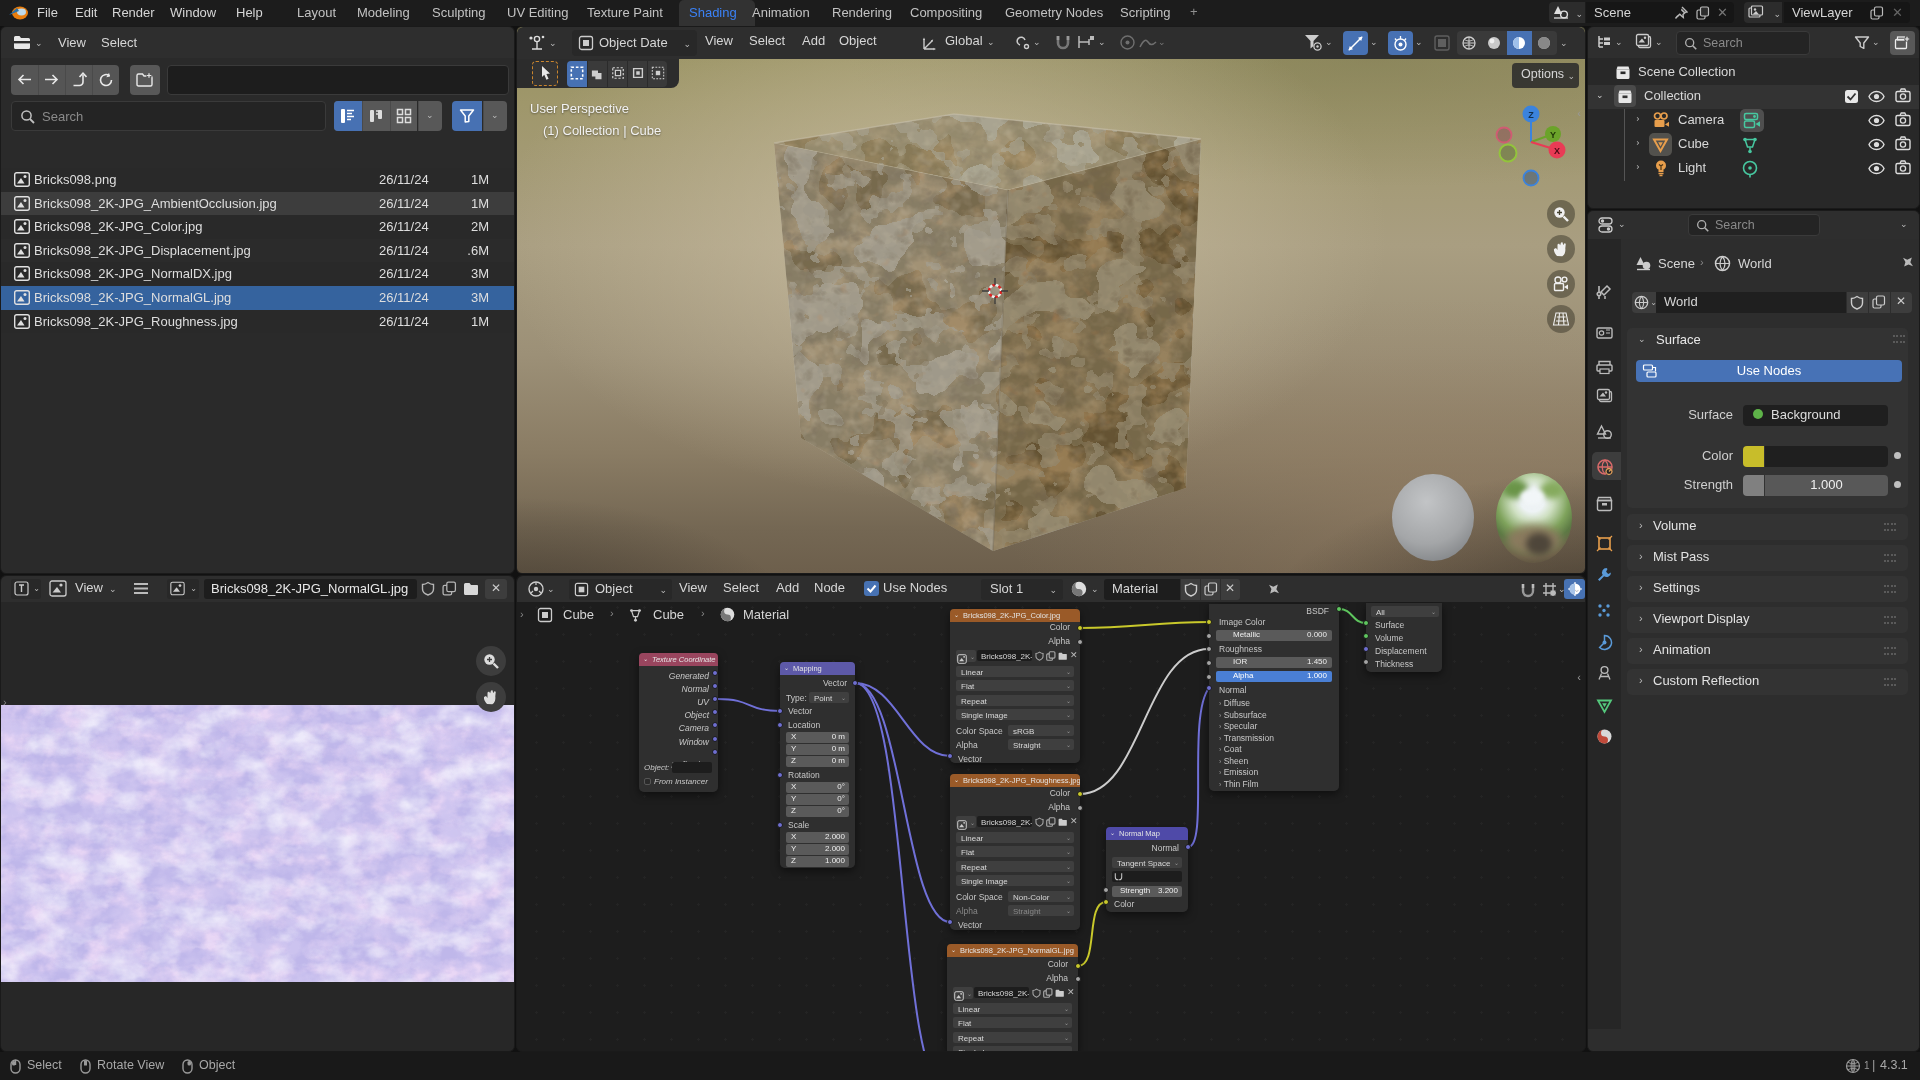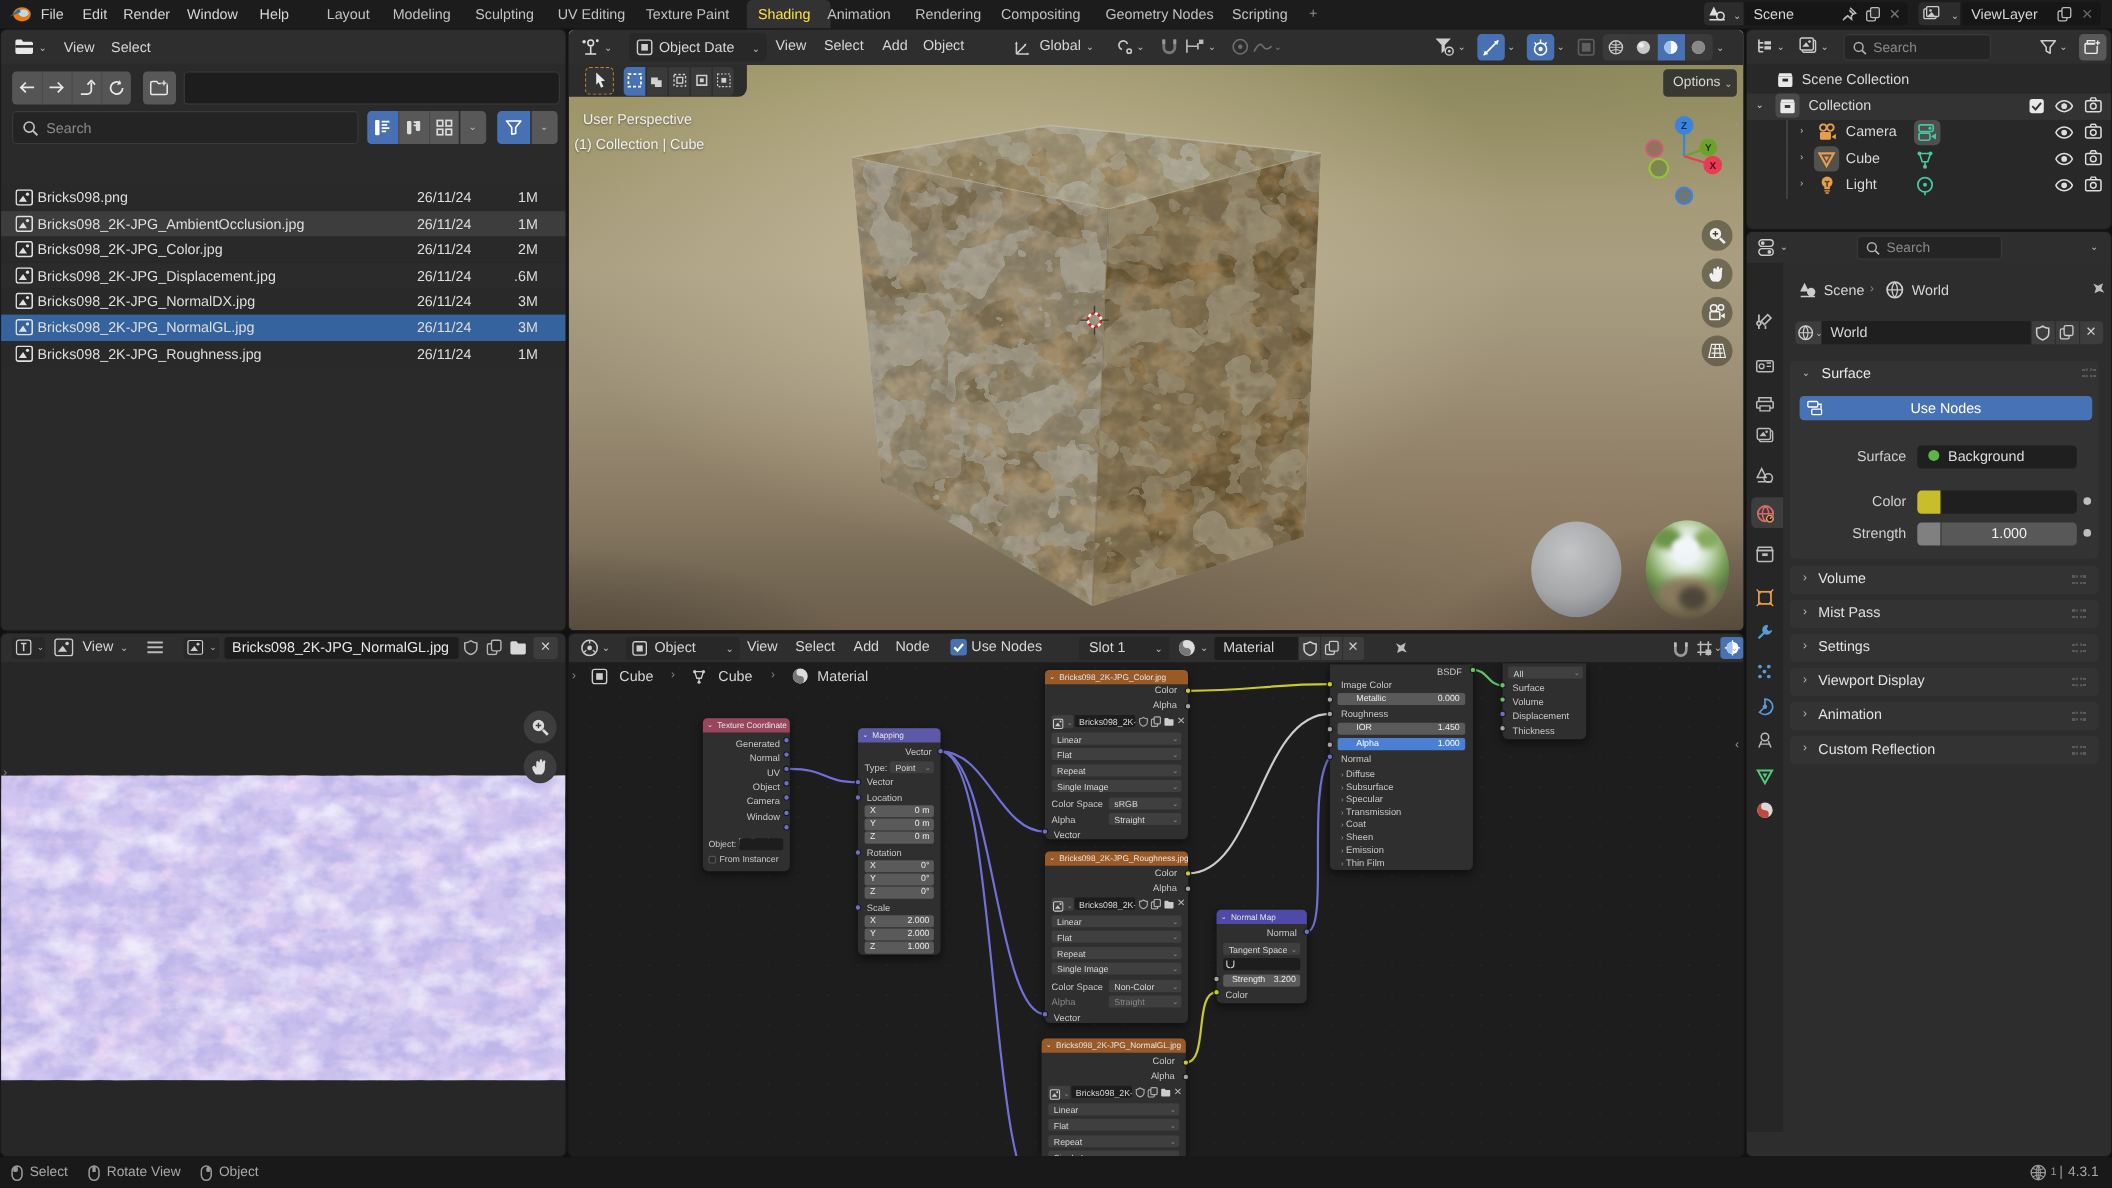--- a/index.html
+++ b/index.html
@@ -32,21 +32,21 @@
   <div class="abs txt" style="left:112px;top:5px;">Render</div>
   <div class="abs txt" style="left:170px;top:5px;">Window</div>
   <div class="abs txt" style="left:236px;top:5px;">Help</div>
   <div class="abs" style="left:288px;top:0;width:900px;height:26px;color:#c2c2c2;font-size:13px;">
     <span class="abs" style="left:9px;top:5px;">Layout</span>
     <span class="abs" style="left:69px;top:5px;">Modeling</span>
     <span class="abs" style="left:144px;top:5px;">Sculpting</span>
     <span class="abs" style="left:219px;top:5px;">UV Editing</span>
     <span class="abs" style="left:299px;top:5px;">Texture Paint</span>
     <span class="abs" style="left:391px;top:0;width:76px;height:26px;background:#323232;border-radius:5px 5px 0 0;"></span>
-    <span class="abs" style="left:401px;top:5px;color:#fde047;">Shading</span>
+    <span class="abs" style="left:401px;top:5px;color:#3b82f6;">Shading</span>
     <span class="abs" style="left:464px;top:5px;">Animation</span>
     <span class="abs" style="left:544px;top:5px;">Rendering</span>
     <span class="abs" style="left:622px;top:5px;">Compositing</span>
     <span class="abs" style="left:717px;top:5px;">Geometry Nodes</span>
     <span class="abs" style="left:832px;top:5px;">Scripting</span>
     <span class="abs" style="left:902px;top:4px;color:#909090;">+</span>
   </div>
   <div class="abs" style="left:1549px;top:2px;width:36px;height:21px;background:#2c2c2c;border-radius:4px 0 0 4px;">
      <svg width="18" height="16" style="margin:2px 0 0 3px" viewBox="0 0 18 16">
         <path d="M6 2 10 10H2z" fill="#ddd"></path>
@@ -466,21 +466,21 @@
           <rect x="1.5" y="1.5" width="13" height="13" fill="none" stroke="#cfcfcf" stroke-width="1.2" stroke-dasharray="2 1.6"></rect>
           <rect x="5.5" y="5.5" width="5" height="5" fill="#cfcfcf"></rect>
         </svg></div>
   </div>
   <div class="abs" style="left:995px;top:36px;width:67px;height:25px;background:#2b2b2bdd;border-radius:4px;">
     <span class="txt" style="position:absolute;left:9px;top:4px;font-size:12.5px;">Options</span>
     <span class="chev" style="position:absolute;right:4px;top:8px;">⌄</span>
   </div>
 
   <div class="abs" style="left:13px;top:74px;color:#f2f2f2;font-size:13px;text-shadow:0 1px 2px rgba(0,0,0,.45);">User Perspective</div>
-  <div class="abs" style="left:5px;top:96px;color:#f2f2f2;font-size:13px;text-shadow:0 1px 2px rgba(0,0,0,.45);">(1) Collection | Cube</div>
+  <div class="abs" style="left:26px;top:96px;color:#f2f2f2;font-size:13px;text-shadow:0 1px 2px rgba(0,0,0,.45);">(1) Collection | Cube</div>
 
   <svg class="abs" style="left:974px;top:75px;" width="85" height="85" viewBox="0 0 85 85">
     <g stroke-width="2">
       <line x1="40" y1="40" x2="40" y2="12" stroke="#3b83dd"></line>
       <line x1="40" y1="40" x2="62" y2="32" stroke="#6ba32a"></line>
       <line x1="40" y1="40" x2="66" y2="48" stroke="#e93b55"></line>
     </g>
     <circle cx="40" cy="12" r="8.5" fill="#3b83dd"></circle>
       <text x="40" y="15.5" font-size="9" font-weight="bold" fill="#103050" text-anchor="middle" font-family="Liberation Sans">Z</text>
     <circle cx="62" cy="32" r="8" fill="#6ba32a"></circle>
@@ -949,21 +949,21 @@
     <path d="M338 107 C 380 107, 392 180, 433 180" stroke="#7070d8" stroke-width="2"></path>
     <path d="M338 107 C 385 107, 388 346, 433 346" stroke="#7070d8" stroke-width="2"></path>
     <path d="M338 107 C 392 107, 380 515, 430 515" stroke="#7070d8" stroke-width="2"></path>
     <path d="M563 52 C 618 52, 638 46, 692 46" stroke="#c9c92b" stroke-width="2"></path>
     <path d="M563 218 C 625 218, 628 73, 692 73" stroke="#cccccc" stroke-width="2"></path>
     <path d="M561 390 C 582 390, 568 326, 589 326" stroke="#c9c92b" stroke-width="2"></path>
     <path d="M671 271 C 692 271, 670 140, 692 112" stroke="#7070d8" stroke-width="2"></path>
     <path d="M822 33 C 836 33, 835 47, 849 47" stroke="#5fc75f" stroke-width="2"></path>
   </svg>
 
-  <div class="node" style="left:122px;top:77px;width:79px;height:139px;">
+  <div class="node" style="left:122px;top:77px;width:79px;height:139px;font-style:italic;">
     <div class="nhead" style="background:#99455e;">Texture Coordinate</div>
     <div class="nlab" style="right:9px;top:18px;">Generated</div>
     <div class="nlab" style="right:9px;top:31px;">Normal</div>
     <div class="nlab" style="right:9px;top:44px;">UV</div>
     <div class="nlab" style="right:9px;top:57px;">Object</div>
     <div class="nlab" style="right:9px;top:70px;">Camera</div>
     <div class="nlab" style="right:9px;top:84px;">Window</div>
     <div class="nlab" style="right:9px;top:107px;">Reflection</div>
     <div class="nlab" style="left:5px;top:110px;font-size:8px;">Object:</div>
     <div class="nfield" style="left:33px;top:109px;width:40px;"></div>

